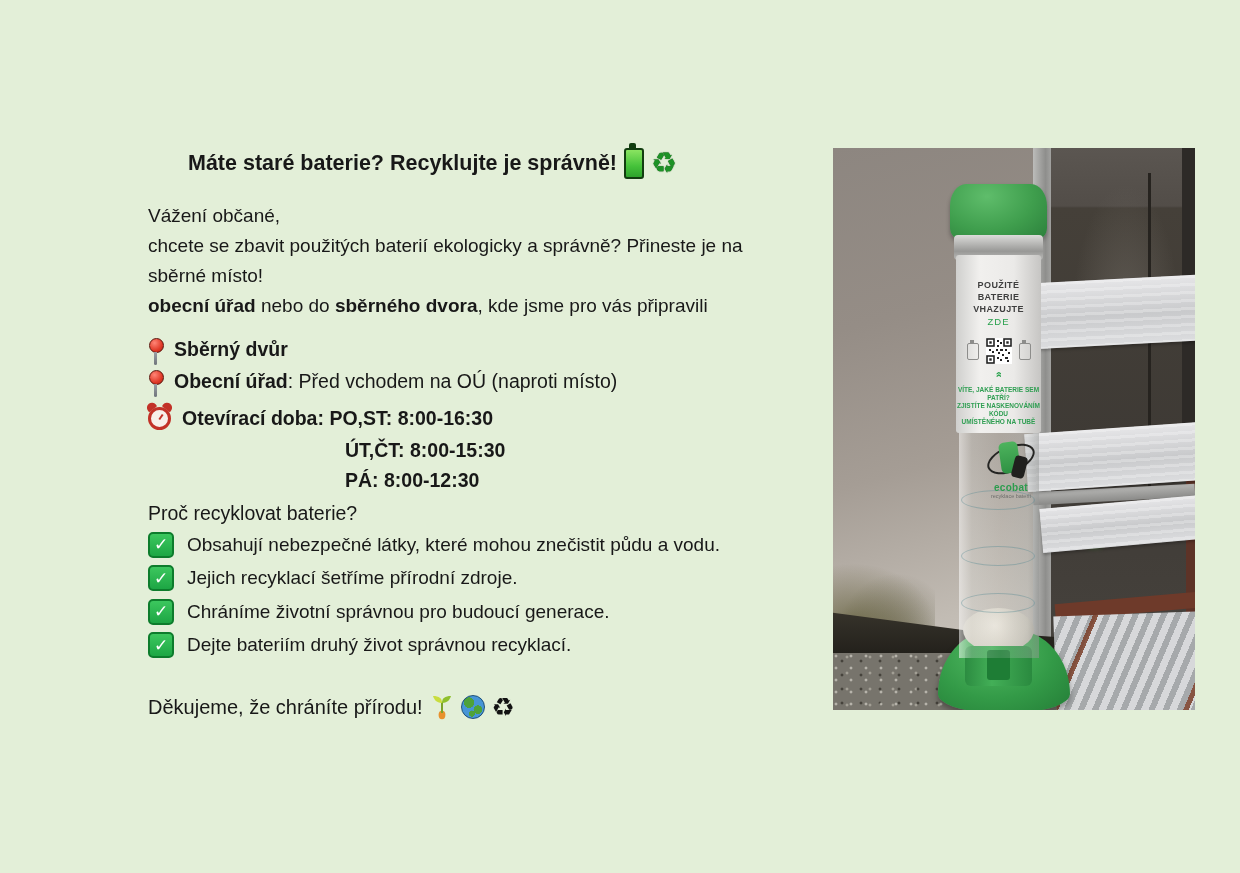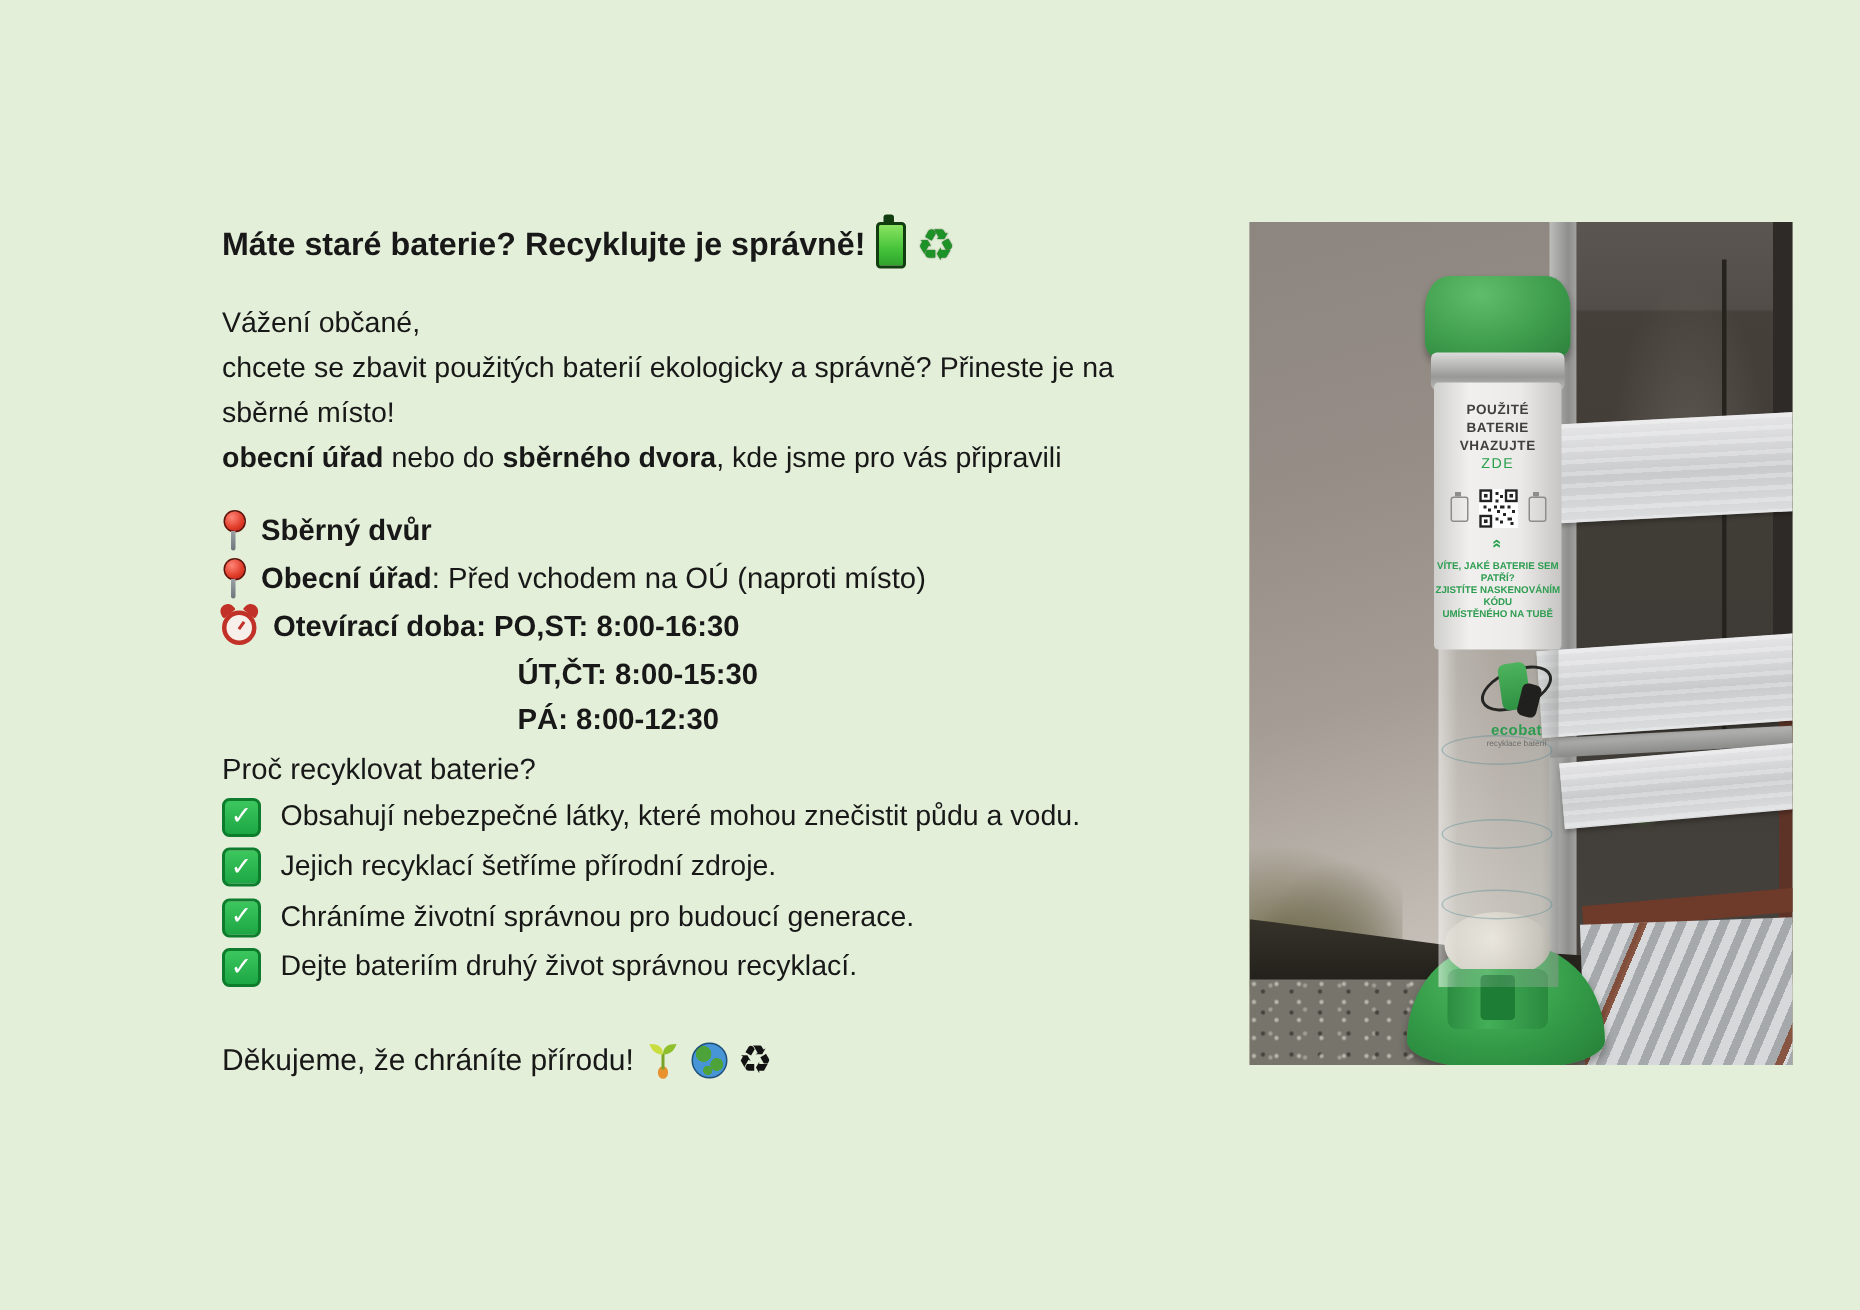--- a/index.html
+++ b/index.html
@@ -5,34 +5,34 @@
   html,body{margin:0;padding:0;}
   body{
     width:1240px;height:873px;position:relative;overflow:hidden;
     background:#e3efd8;color:#181818;
     font-family:"Liberation Sans",sans-serif;
   }
   .content{position:absolute;left:148px;top:148px;width:690px;}
   .b{font-weight:bold;}
 
   
-  .title-row{display:flex;align-items:center;gap:7px;font-size:21.5px;font-weight:bold;margin-bottom:22px;}
+  .title-row{display:flex;align-items:center;gap:7px;font-size:21.5px;font-weight:bold;margin-bottom:22px;margin-left:40px;}
   .batt-icon{display:inline-block;width:16px;height:27px;border:2.5px solid #123d10;border-radius:3px;
     background:linear-gradient(180deg,#8ae461 0%,#45c23a 60%,#2ea32c 100%);position:relative;}
   .batt-icon::before{content:"";position:absolute;top:-7px;left:3px;width:7px;height:5px;background:#123d10;border-radius:2px 2px 0 0;}
   .recycle-green{font-family:"DejaVu Sans",sans-serif;font-size:29px;line-height:27px;color:#1d9226;
     text-shadow:0 0 1px #063d06;}
 
   
   .intro{font-size:19px;line-height:30px;}
   .intro .line{white-space:nowrap;}
 
   
   .locs{margin-top:17px;font-size:19.5px;}
-  .loc-line{display:flex;align-items:center;gap:11px;height:32px;white-space:nowrap;}
+  .loc-line{display:flex;align-items:flex-start;gap:11px;height:32px;white-space:nowrap;}
   .pin{position:relative;width:15px;height:28px;flex:0 0 15px;}
   .pin::before{content:"";position:absolute;top:0;left:1px;width:13px;height:13px;border-radius:50%;
     background:radial-gradient(circle at 35% 30%,#ff8576,#e03a28 60%,#a92114);border:1px solid #5d140c;}
   .pin::after{content:"";position:absolute;top:14px;left:6px;width:3px;height:13px;
     background:linear-gradient(180deg,#9aa0a6,#6f757b);border-radius:0 0 2px 2px;}
 
   
   .alarm{position:relative;width:23px;height:23px;flex:0 0 23px;border-radius:50%;
     border:3px solid #c23127;background:#f7efe9;box-sizing:border-box;}
   .alarm::before{content:"";position:absolute;top:-7px;left:-5px;width:10px;height:7px;background:#c23127;
@@ -112,21 +112,21 @@
   .ph-collar{left:132px;top:498px;width:67px;height:40px;border-radius:6px;
     background:linear-gradient(90deg,#2c8c41,#43af57 40%,#2a8a3f);}
   .ph-collar::after{content:"";position:absolute;left:22px;top:4px;width:23px;height:30px;background:#1e7d35;border-radius:3px;}
   .ph-tubebody{left:126px;top:280px;width:80px;height:230px;
     background:linear-gradient(90deg,rgba(255,255,255,.55) 0%,rgba(242,246,244,.25) 16%,rgba(228,232,230,.14) 52%,rgba(186,190,188,.3) 86%,rgba(148,150,148,.5) 100%);}
   .ph-ring{left:2px;width:74px;height:20px;border:1px solid rgba(80,135,145,.38);border-radius:50%;background:none;box-sizing:border-box;}
   .ph-cap{left:117px;top:36px;width:97px;height:56px;border-radius:16px 16px 12px 12px/22px 22px 12px 12px;
     background:radial-gradient(ellipse at 38% 22%,#5fbd6b 0%,#3f9e4d 55%,#2b7f3b 100%);box-shadow:0 3px 4px rgba(0,0,0,.3);}
   .ph-silver{left:121px;top:87px;width:89px;height:25px;border-radius:4px;
     background:linear-gradient(180deg,#dcdcda 0%,#989896 65%,#bcbcba 100%);}
-  .ph-label{left:123px;top:107px;width:85px;height:178px;border-radius:3px;text-align:center;box-sizing:border-box;padding-top:12px;
+  .ph-label{left:123px;top:107px;width:85px;height:178px;border-radius:3px;text-align:center;box-sizing:border-box;padding-top:24px;
     background:linear-gradient(90deg,#cfcfcd 0%,#f1f0ee 28%,#ebeae8 68%,#c6c5c3 100%);}
   .ph-label *{position:static;}
   .lbl-t{font-size:9px;font-weight:bold;color:#3f3f3f;letter-spacing:.4px;line-height:12px;}
   .lbl-zde{font-size:9.5px;font-weight:normal;color:#27a04b;letter-spacing:1px;line-height:14px;}
   .qr-row{display:flex;align-items:center;justify-content:center;gap:7px;margin-top:9px;}
   .mini-batt{display:inline-block;width:10px;height:15px;border:1.5px solid #8d8d8b;border-radius:2px;position:relative;}
   .mini-batt::before{content:"";position:absolute;top:-4px;left:2px;width:4px;height:3px;background:#8d8d8b;}
   .chev{display:inline-block;margin-top:3px;color:#27a04b;font-weight:bold;font-size:11px;line-height:9px;
     transform:rotate(-90deg);}
   .lbl-note{margin-top:4px;font-size:6.5px;line-height:8px;font-weight:bold;color:#2f9e52;filter:blur(.4px);}

